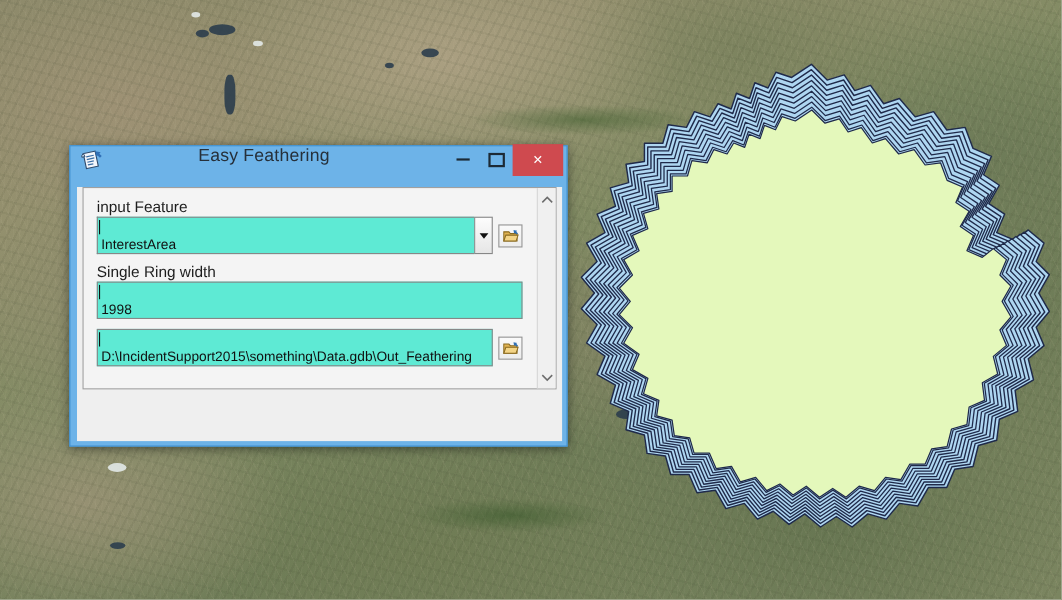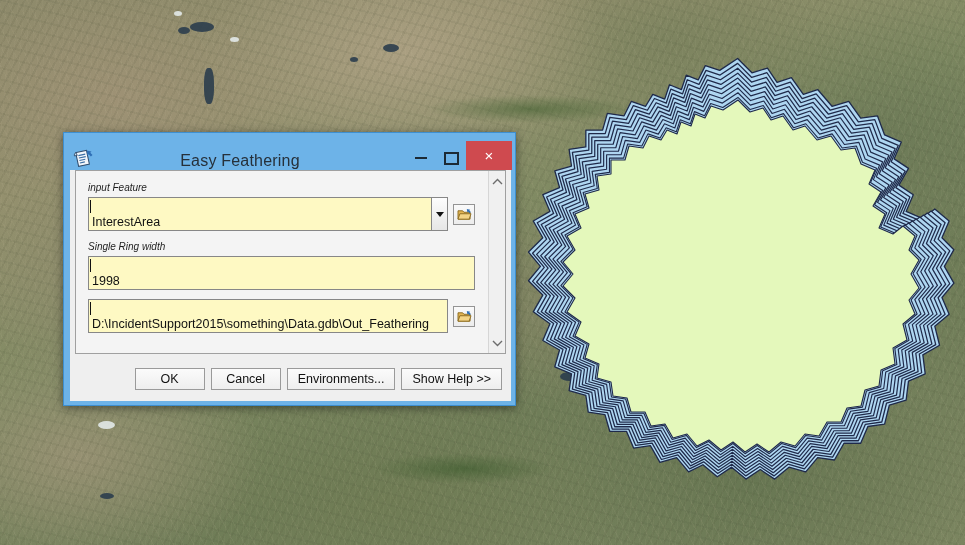--- a/index.html
+++ b/index.html
@@ -83,21 +83,21 @@
     background: #6db3e8;
     border: 1px solid #3e8fd0;
     box-shadow: 0 2px 9px rgba(0,0,0,.45);
     box-sizing: border-box;
   }
 
   #titlebar {
     position: relative;
     height: 37px;
     display: flex;
-    align-items: flex-end;
+    align-items: flex-start;
   }
   #title-icon {
     width: 24px; height: 24px;
     margin-left: 8px; margin-right: 4px;
     flex: 0 0 auto;
   }
   #title-text {
     flex: 1 1 auto;
     text-align: center;
     font-size: 16px;
@@ -141,32 +141,31 @@
   }
 
   #param-inner {
     position: absolute;
     left: 0; top: 0; right: 18px; bottom: 0;
     padding: 10px 12px 0 12px;
     box-sizing: border-box;
   }
 
   .plabel {
-    font-size: 10px;
+    font-size: 14px;
     color: #1d1d1d;
     margin-bottom: 2px;
     line-height: 14px;
-    font-style: italic;
   }
   .prow { display: flex; align-items: center; gap: 5px; margin-bottom: 9px; }
 
   .pinput {
     flex: 1 1 auto;
     height: 19px;
-    background: #fef9c3;
+    background: #5eead4;
     border: 1px solid #878787;
     box-sizing: border-box;
     font-size: 12.5px;
     color: #111;
     line-height: 17px;
     padding: 16px 3px;
     white-space: nowrap;
     overflow: hidden;
     position: relative;
   }
@@ -380,22 +379,16 @@
               </svg>
           </span>
           <span class="sb-arrow" id="sb-down">
             <svg width="11" height="8" viewBox="0 0 11 8">
                 <path d="M1 2 L5.5 6.5 L10 2" fill="none" stroke="#6d6d6d" stroke-width="1.4"></path>
               </svg>
           </span>
         </div>
       </div>
 
-      <div id="buttonbar">
-        <span class="dlgbtn">OK</span>
-        <span class="dlgbtn">Cancel</span>
-        <span class="dlgbtn">Environments...</span>
-        <span class="dlgbtn">Show Help &gt;&gt;</span>
-      </div>
 
     </div>
   </div>
 </div>
 
 </body></html>

